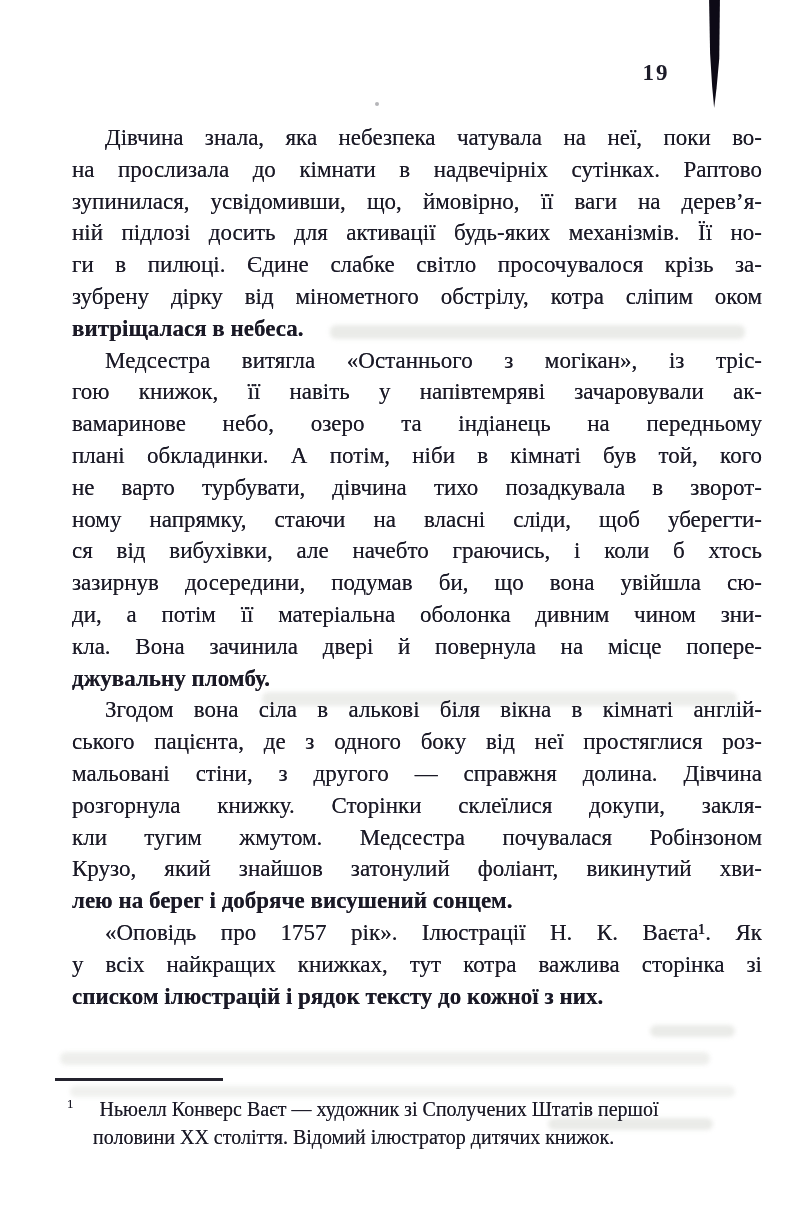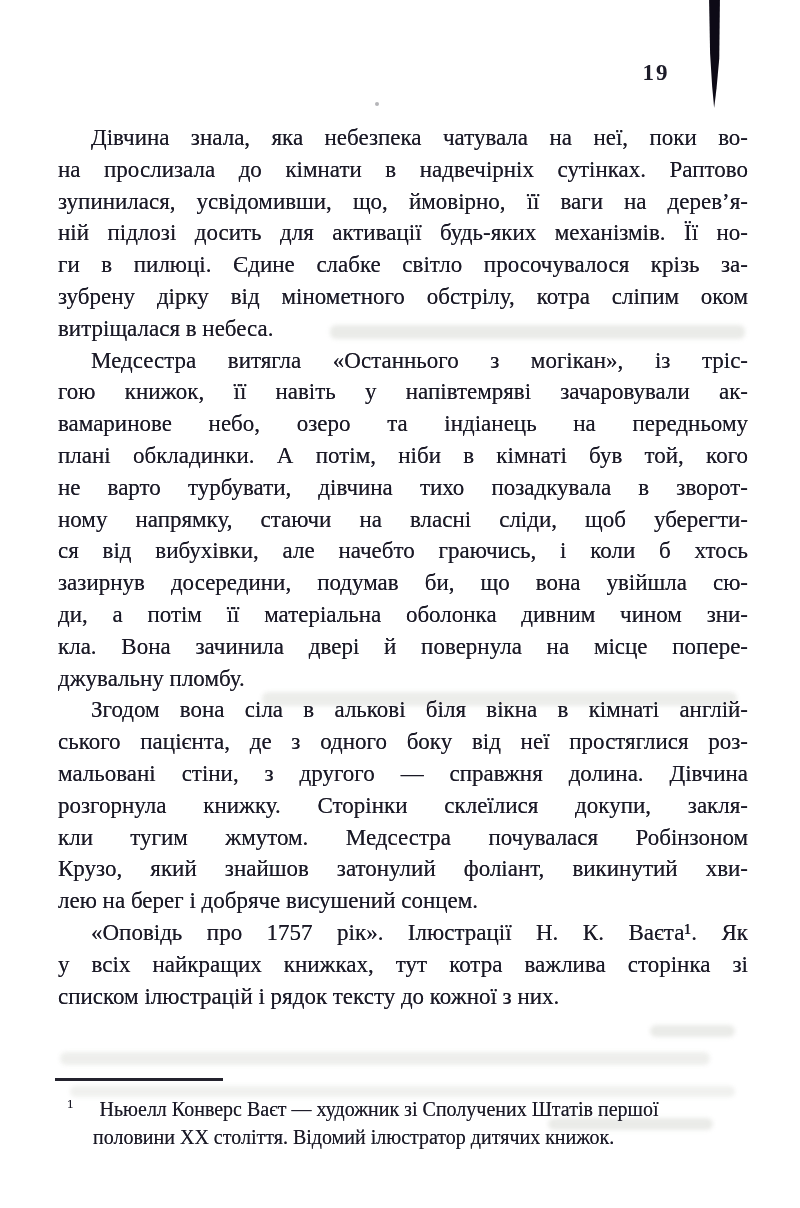--- a/index.html
+++ b/index.html
@@ -50,35 +50,35 @@
     top: 102px;
     width: 4px;
     height: 4px;
     border-radius: 50%;
     background: rgba(120, 120, 125, 0.55);
   }
 
   
   .body-text {
     position: absolute;
-    left: 58px;
+    left: 72px;
     top: 122px;
     width: 690px;
     font-size: 23px;
     line-height: 31.8px;
     text-shadow: 0 0 0.5px rgba(26, 25, 38, 0.75);
   }
   .para { margin: 0; }
   .line {
     text-align: justify;
     text-align-last: justify;
     text-justify: inter-word;
   }
   .line.first { text-indent: 33px; }
-  .line.end { text-align-last: left; }
+  .line.end { text-align-last: left; font-weight: bold; }
 
   
   .footnote-rule {
     position: absolute;
     left: 55px;
     top: 1078px;
     width: 168px;
     height: 3px;
     background: #24232e;
   }

